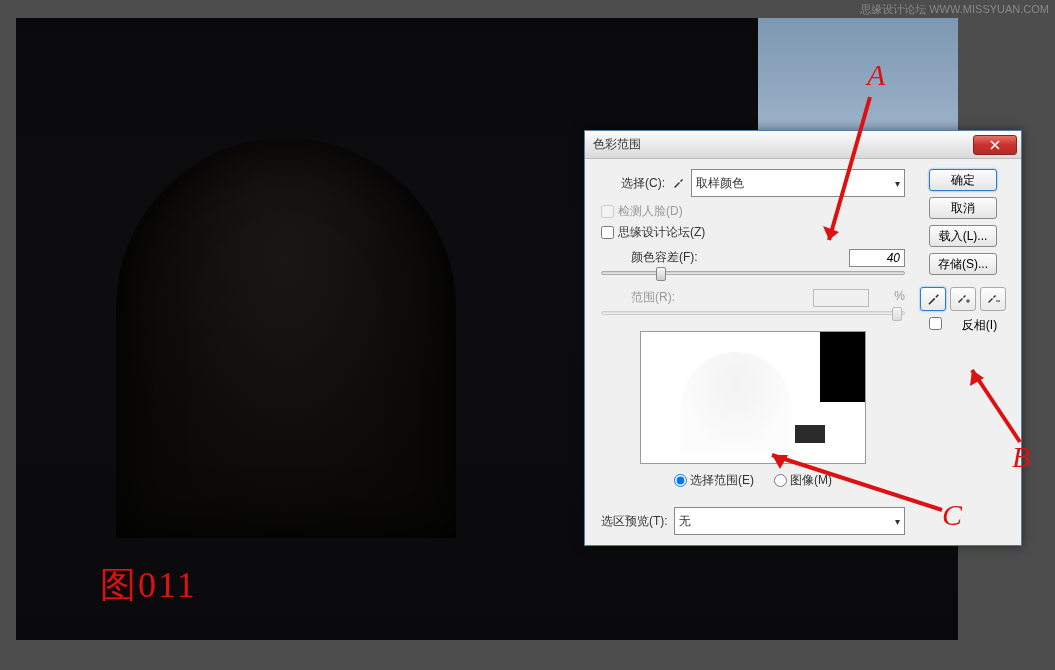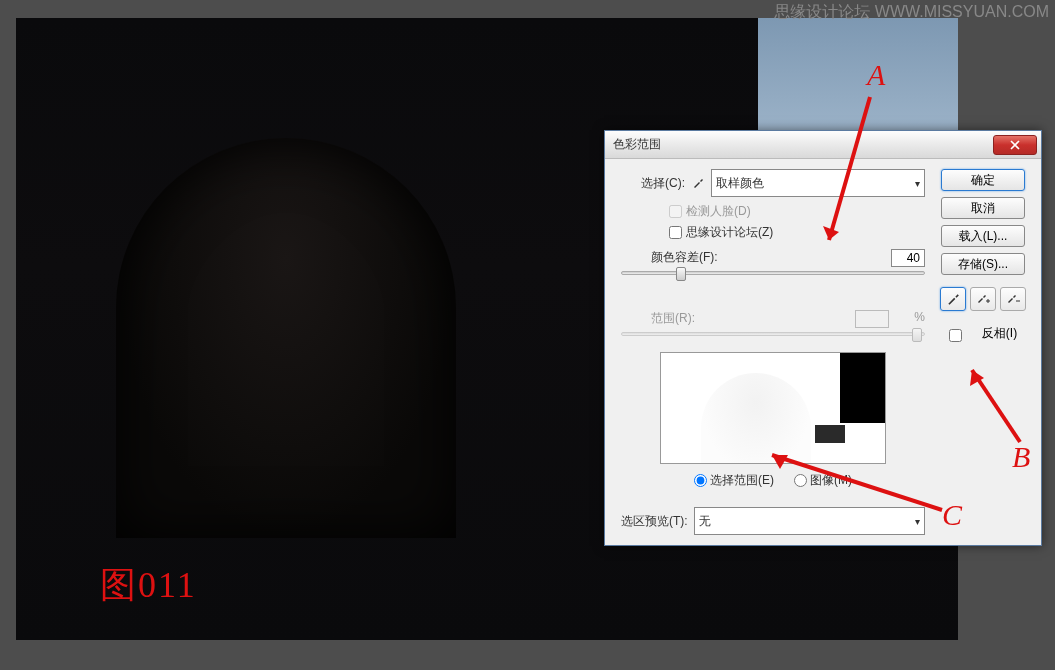--- a/index.html
+++ b/index.html
@@ -1,35 +1,35 @@
 <!DOCTYPE html>
 <html><head>
 <meta charset="utf-8">
 <style>
 * { margin: 0; padding: 0; box-sizing: border-box; font-family: "Microsoft YaHei", SimSun, sans-serif; }
 body { width: 1055px; height: 670px; background: #4d4d4d; position: relative; overflow: hidden; }
 
-.watermark { position: absolute; top: 2px; right: 6px; font-size: 16px; color: #888; z-index: 1; }
+.watermark { position: absolute; top: 2px; right: 6px; font-size: 11px; color: #888; z-index: 1; }
 
 .canvas-image {
   position: absolute; left: 16px; top: 18px; width: 942px; height: 622px;
   background: linear-gradient(180deg, #0a0a0c 0%, #0d0c0e 40%, #0a0a0c 100%); overflow: hidden;
 }
 .sky { position: absolute; top: 0; right: 0; width: 200px; height: 160px; background: linear-gradient(180deg, #7d98b2 0%, #a8bdd1 100%); }
 .arch { position: absolute; left: 100px; top: 120px; width: 340px; height: 400px; border-radius: 170px 170px 0 0; background: radial-gradient(ellipse at 50% 30%, #1a1615 0%, #0a0908 70%); box-shadow: inset 0 0 60px #000; }
 
 .figure-label { position: absolute; left: 100px; bottom: 60px; color: #d11; font-size: 36px; font-family: SimSun, serif; letter-spacing: 2px; z-index: 5; }
 
 .annot { position: absolute; color: #d11; font-size: 30px; font-family: "Times New Roman", serif; font-style: italic; z-index: 50; }
 .arrow { position: absolute; z-index: 49; pointer-events: none; }
 .arrow line { stroke: #d11; stroke-width: 4; }
 .arrow polygon { fill: #d11; }
 
 .dialog {
-  position: absolute; left: 604px; top: 130px; width: 438px; height: 416px;
+  position: absolute; left: 584px; top: 130px; width: 438px; height: 416px;
   background: #f0f0f0; border: 1px solid #5a7aa0; box-shadow: 0 0 10px rgba(0,0,0,0.5); z-index: 20;
 }
 .titlebar {
   height: 28px; background: linear-gradient(180deg, #fdfdfd 0%, #eaeaea 50%, #d9d9d9 100%);
   border-bottom: 1px solid #bbb; display: flex; align-items: center; padding: 0 0 0 8px; font-size: 12px; color: #333;
 }
 .titlebar .spacer { flex: 1; }
 .close-btn {
   width: 44px; height: 20px; background: linear-gradient(180deg, #e57368 0%, #c9302c 50%, #b52b27 100%);
   border: 1px solid #8b2220; border-radius: 3px; color: #fff; display: flex; align-items: center;
@@ -42,60 +42,60 @@
 
 .row { display: flex; align-items: center; gap: 6px; margin-bottom: 6px; }
 .label { font-size: 12px; }
 .eyedrop { width: 14px; height: 14px; display: inline-flex; align-items: center; justify-content: center; }
 .select {
   flex: 1; height: 20px; border: 1px solid #888; background: #fff; font-size: 12px; padding: 13px 4px;
   display: flex; align-items: center; justify-content: space-between; cursor: pointer;
 }
 .select::after { content: "▾"; font-size: 10px; color: #333; }
 
-.checkbox-row { display: flex; align-items: center; gap: 4px; font-size: 12px; margin-bottom: 4px; margin-left: 48px; }
+.checkbox-row { display: flex; align-items: center; gap: 4px; font-size: 12px; margin-bottom: 4px; }
 .checkbox-row.disabled { color: #999; }
 input[type=checkbox] { width: 13px; height: 13px; }
 
 .slider-block { margin: 4px 0 10px 0; }
 .slider-label-row { display: flex; align-items: flex-start; gap: 25px; margin-bottom: 4px; padding-left: 30px; }
-.slider-label-row.disabled { color: #999; margin-top: 21px; }
-.num-input { width: 34px; height: 18px; border: 1px solid #888; background: #fff; font-size: 12px; text-align: right; padding: 4px 4px; }
+.slider-label-row.disabled { color: #999; }
+.num-input { width: 56px; height: 18px; border: 1px solid #888; background: #fff; font-size: 12px; text-align: right; padding: 4px 4px; font-style: italic; }
 .num-input.disabled { background: #f0f0f0; border-color: #bbb; }
 .slider-track { height: 4px; background: linear-gradient(180deg,#ccc,#eee); border: 1px solid #aaa; border-radius: 2px; position: relative; margin: 4px 0 0 0; }
 .slider-thumb { position: absolute; top: -5px; width: 10px; height: 14px; background: linear-gradient(180deg,#fafafa,#ccc); border: 1px solid #888; border-radius: 2px; }
 
 .preview {
   width: 226px; height: 140px; background: #fff; border: 1px solid #999; margin: 6px auto 8px auto; position: relative; overflow: hidden;
 }
 .preview .dark1 { position: absolute; top: 0; right: 0; width: 45px; height: 70px; background: #000; }
 .preview .dark2 { position: absolute; bottom: 20px; right: 40px; width: 30px; height: 18px; background: #2a2a2a; }
 .preview .faint { position: absolute; left: 40px; top: 20px; width: 110px; height: 100px; border-radius: 55px 55px 0 0; background: radial-gradient(ellipse at 50% 30%, #f2f2f2 0%, #fcfcfc 70%); }
 
 .radio-row { display: flex; gap: 20px; justify-content: center; align-items: center; font-size: 12px; margin-bottom: 18px; }
 .radio-row label { display: flex; align-items: center; gap: 3px; }
 input[type=radio] { width: 13px; height: 13px; }
 
 .bottom-row { display: flex; align-items: center; gap: 6px; margin-top: auto; }
 
 .win-btn {
-  width: 84px; height: 22px; border: 1px solid #888; border-radius: 3px;
+  width: 68px; height: 22px; border: 1px solid #888; border-radius: 3px;
   background: linear-gradient(180deg,#fdfdfd,#e5e5e5); font-size: 12px; cursor: pointer;
   display: flex; align-items: center; justify-content: center;
 }
 .win-btn.primary { border: 1px solid #2a7ad1; box-shadow: 0 0 2px #5aa0e8; }
 
 .eyedropper-group { display: flex; gap: 4px; margin-top: 6px; }
 .tool-btn {
   width: 26px; height: 24px; border: 1px solid #aaa; border-radius: 3px;
   background: linear-gradient(180deg,#fdfdfd,#e9e9e9); display: flex; align-items: center; justify-content: center; cursor: pointer;
 }
 .tool-btn.active { border-color: #2a7ad1; box-shadow: 0 0 2px #5aa0e8; }
 
-.invert-row { display: flex; align-items: flex-end; gap: 20px; font-size: 12px; margin-top: 8px; }
+.invert-row { display: flex; align-items: flex-start; gap: 20px; font-size: 12px; margin-top: 0; }
 </style>
 </head>
 <body>
 
 <div class="watermark">思缘设计论坛  WWW.MISSYUAN.COM</div>
 
 <div class="canvas-image">
   <div class="sky"></div>
   <div class="arch"></div>
 </div>

